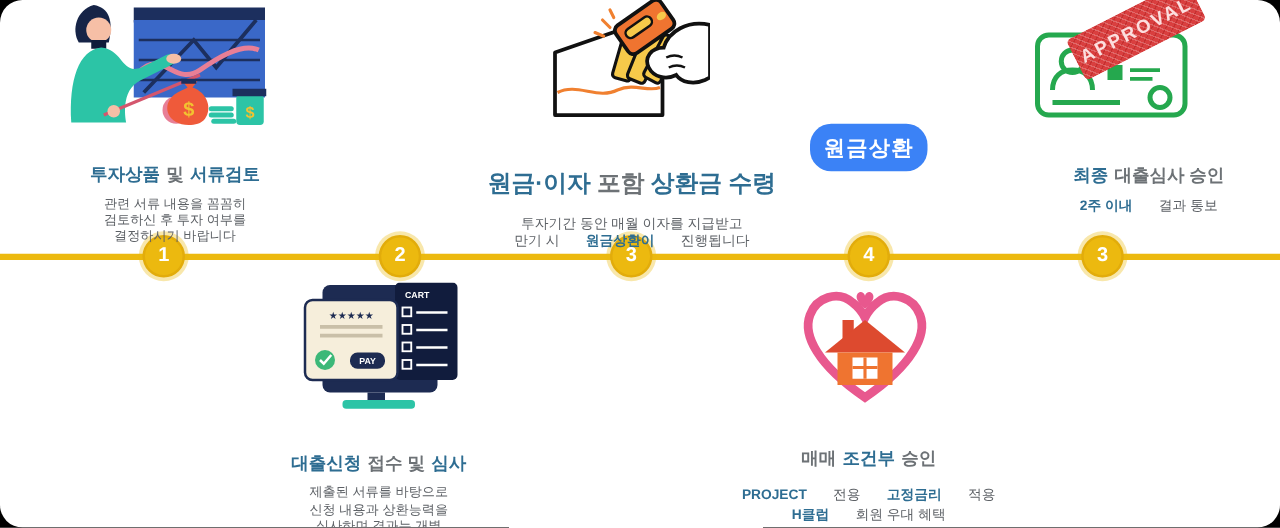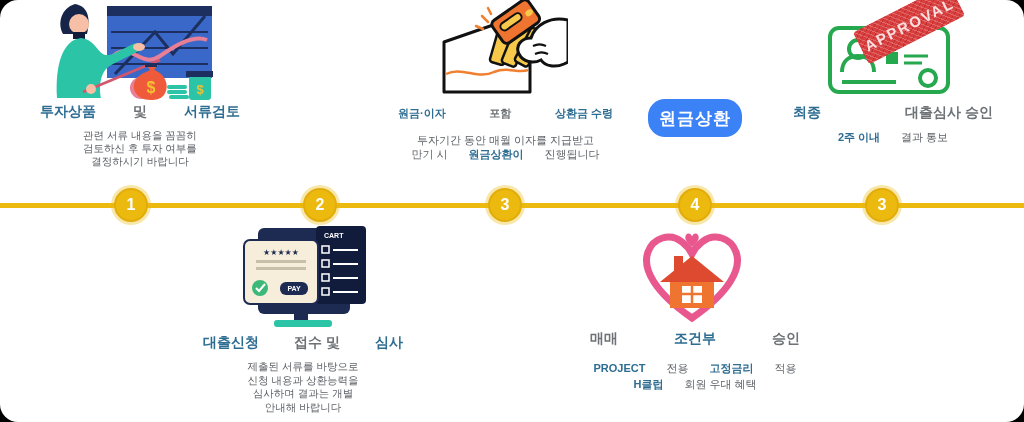--- a/index.html
+++ b/index.html
@@ -11,21 +11,21 @@
   
   .tl-line{position:absolute;left:0;top:203px;width:1024px;height:5px;background:#ecb90f;}
   .tl-step{
     position:absolute;top:188px;width:34px;height:34px;border-radius:50%;
     background:#ecb90f;border:2px solid #e2ac0b;box-sizing:border-box;
     color:#fff;font-weight:bold;font-size:16px;display:flex;align-items:center;justify-content:center;
     box-shadow:0 0 0 3px rgba(236,185,15,.35);
   }
   
   .txt{position:absolute;text-align:center;}
-  .title-row{display:flex;justify-content:space-between;gap:5px;white-space:nowrap;font-size:14px;font-weight:bold;}
+  .title-row{display:flex;justify-content:center;gap:5px;white-space:nowrap;font-size:14px;font-weight:bold;margin-top:28px;}
   .t-blue{color:#2e6d92;}
   .t-gray{color:#6d7276;}
   .body{margin-top:8px;color:#5d6166;font-size:11px;line-height:14px;}
   .body .b-blue{color:#2e6d92;font-weight:bold;}
   .body .b-gray{color:#5d6166;}
   .body-row{display:flex;justify-content:center;gap:21px;white-space:nowrap;}
   
   .badge{
     position:absolute;left:648px;top:99px;width:94px;height:38px;border-radius:17px;
     background:#3b82f6;color:#fff;font-size:17px;font-weight:bold;
@@ -153,21 +153,21 @@
     <g stroke="#f08030" stroke-width="2.5" stroke-linecap="round">
       <line x1="44" y1="16" x2="50" y2="22"></line>
         <line x1="38" y1="26" x2="45" y2="29"></line>
         <line x1="50" y1="8" x2="53" y2="14"></line>
     </g>
     <path d="M130,20 C112,16 97,25 93,38 C83,38 77,46 81,54 C85,62 95,64 103,60 C107,66 117,68 126,64 L130,62 Z" fill="#ffffff" stroke="#111111" stroke-width="3"></path>
     <path d="M95,46 C99,44 104,44 108,46 M97,54 C101,52 106,52 110,54" fill="none" stroke="#111111" stroke-width="2"></path>
   </svg>
 
   <div class="txt" style="left:398px;top:106px;width:215px;">
-    <div class="title-row" style="font-size:11px;">
+    <div class="title-row" style="font-size:19px;">
       <span class="t-blue">원금·이자</span>
       <span class="t-gray">포함</span>
       <span class="t-blue">상환금 수령</span>
     </div>
     <div class="body" style="margin-top:12px;">
       <div>투자기간 동안 매월 이자를 지급받고</div>
       <div class="body-row">
         <span class="b-gray">만기 시</span>
         <span class="b-blue">원금상환이</span>
         <span class="b-gray">진행됩니다</span>
@@ -217,21 +217,21 @@
       <path d="M16,66 C16,55 23,50 32,50 C41,50 48,55 48,66"></path>
     </g>
     <rect x="60" y="46" width="12" height="12" fill="#25a84e"></rect>
     <line x1="78" y1="50" x2="102" y2="50" stroke="#25a84e" stroke-width="3"></line>
     <line x1="78" y1="57" x2="96" y2="57" stroke="#25a84e" stroke-width="3"></line>
     <line x1="16" y1="76" x2="70" y2="76" stroke="#25a84e" stroke-width="4"></line>
     <circle cx="102" cy="72" r="8" fill="none" stroke="#25a84e" stroke-width="4"></circle>
   </svg>
   <div class="stamp">APPROVAL</div>
 
-  <div class="txt" style="left:793px;top:104px;width:200px;">
+  <div class="txt" style="left:819px;top:104px;width:200px;">
     <div class="title-row">
       <span class="t-blue">최종</span>
       <span class="t-gray">대출심사 승인</span>
     </div>
     <div class="body">
       <div class="body-row">
         <span class="b-blue">2주 이내</span>
         <span class="b-gray">결과 통보</span>
       </div>
     </div>

